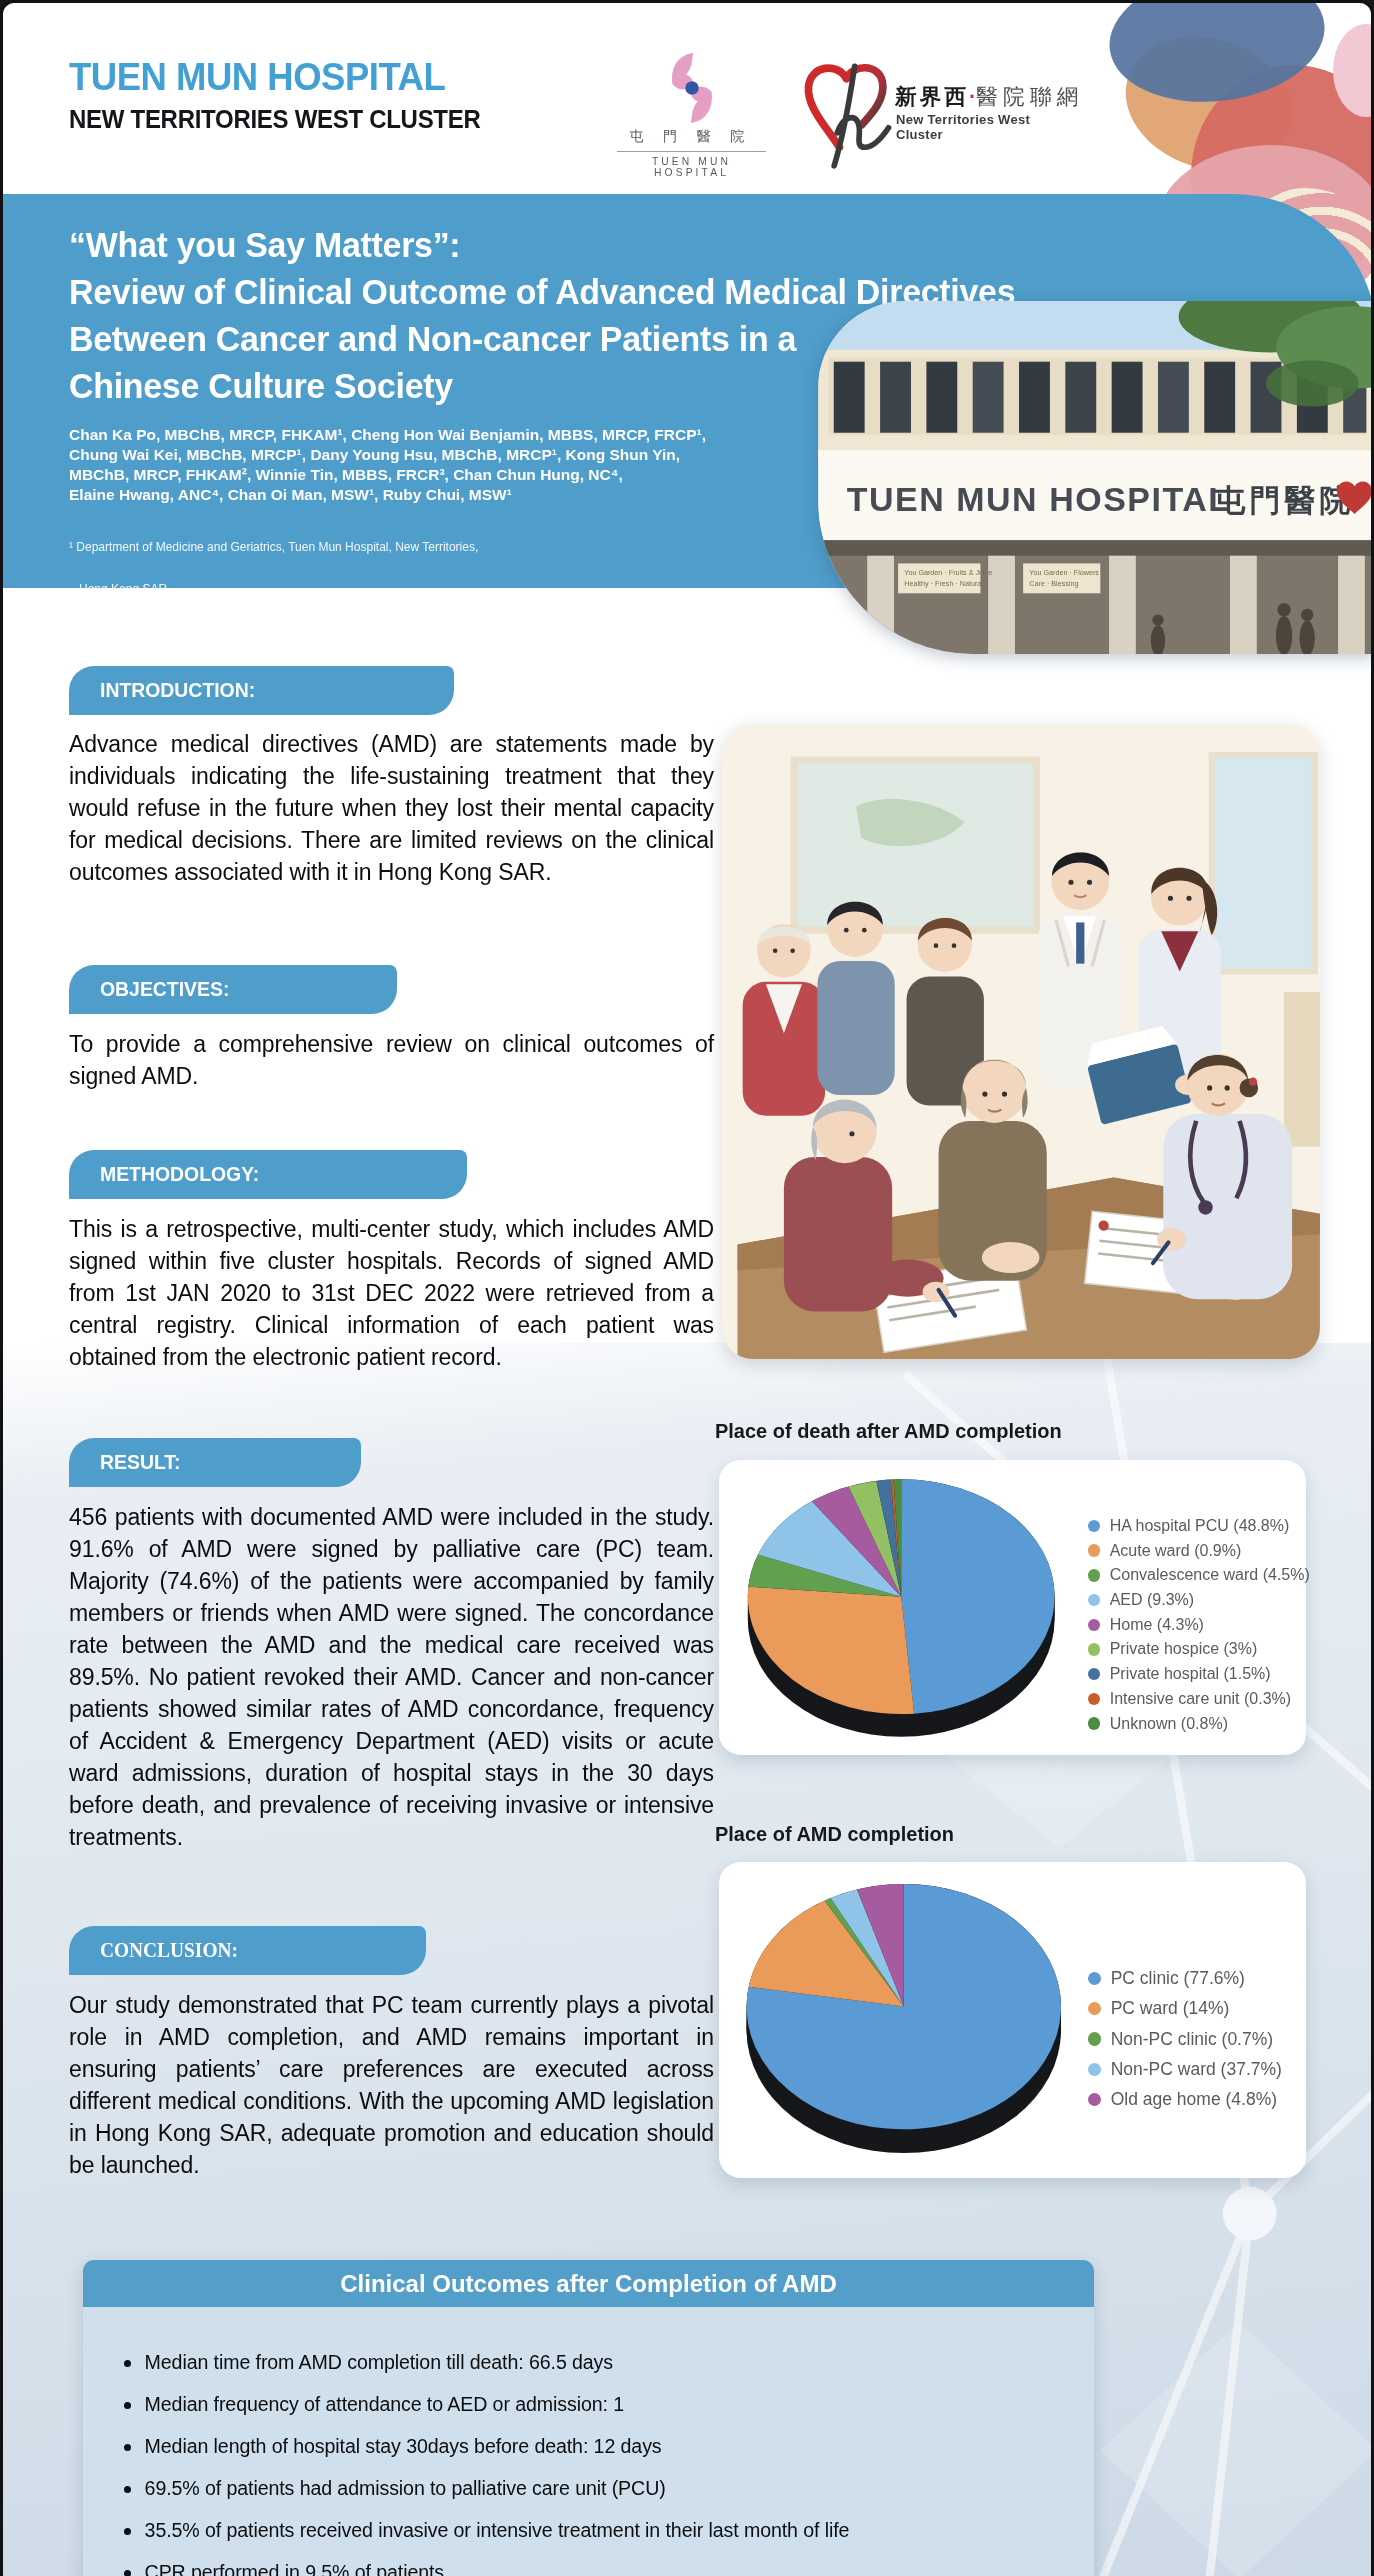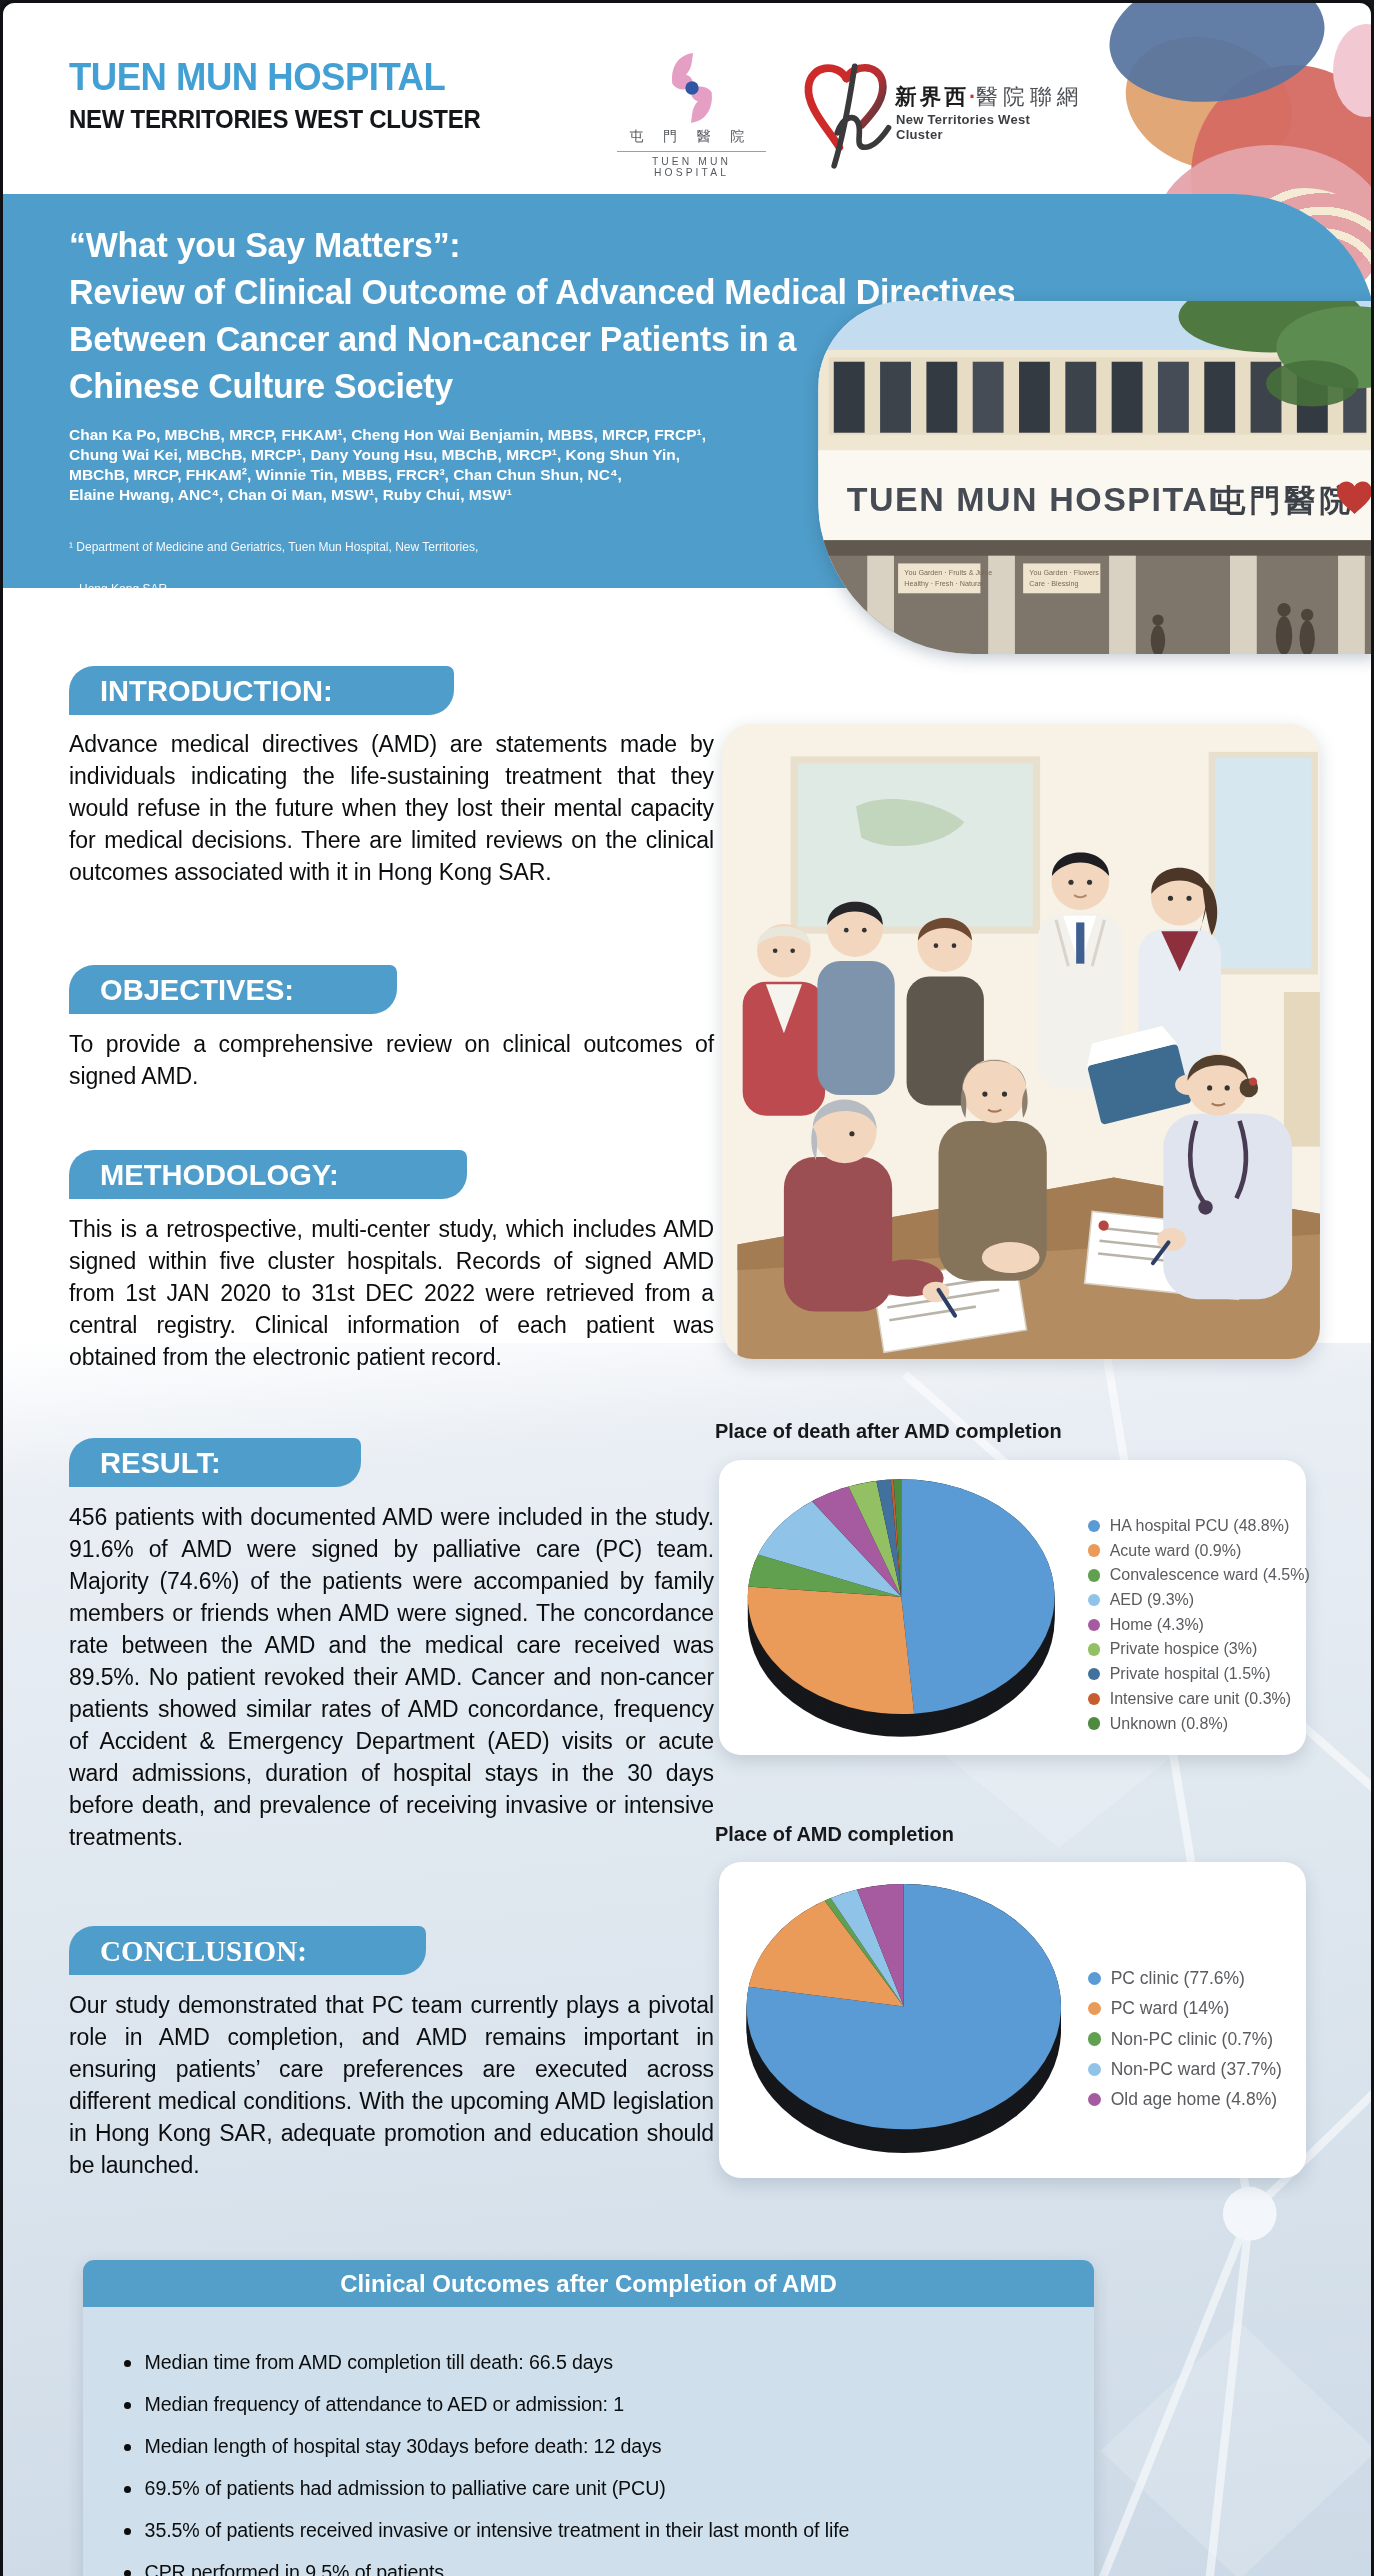--- a/index.html
+++ b/index.html
@@ -41,21 +41,21 @@
            white-space:nowrap;}
   .affils{position:absolute;left:66px;top:318px;font-size:12px;line-height:14px;font-weight:400;color:#f4fafd;
           white-space:pre;}
 
   
   .photo{position:absolute;left:815px;top:298px;width:559px;height:353px;border-radius:88px 0 0 155px;
          overflow:hidden;box-shadow:0 4.1px 15.5px rgba(30,60,90,.25);}
 
   
   .banner{position:absolute;left:66px;height:49px;background:#4f9dca;color:#fff;display:flex;align-items:center;
-          padding-left:31px;font-size:30px;font-weight:800;letter-spacing:0;border-radius:25px 7.2px 25px 0;
+          padding-left:31px;font-size:20px;font-weight:800;letter-spacing:0;border-radius:25px 7.2px 25px 0;
           transform-origin:left;}
   .banner span{transform:scaleX(.97);display:inline-block;transform-origin:left;}
   .para{position:absolute;left:66px;width:645px;font-size:23px;line-height:32px;text-align:justify;
         color:#0c0d0f;letter-spacing:-0.1px;}
 
   
   .illu{position:absolute;left:719px;top:721px;width:598px;height:635px;border-radius:31px;overflow:hidden;
         background:#f8f2e8;box-shadow:0 5.2px 18.5px rgba(40,60,80,.18);}
 
   
@@ -133,21 +133,21 @@
     <div class="carve"></div>
     <div class="title">
       <div>“What you Say Matters”:</div>
       <div>Review of Clinical Outcome of Advanced Medical Directives</div>
       <div>Between Cancer and Non-cancer Patients in a</div>
       <div>Chinese Culture Society</div>
     </div>
     <div class="authors">
       <div>Chan Ka Po, MBChB, MRCP, FHKAM¹, Cheng Hon Wai Benjamin, MBBS, MRCP, FRCP¹,</div>
       <div>Chung Wai Kei, MBChB, MRCP¹, Dany Young Hsu, MBChB, MRCP¹, Kong Shun Yin,</div>
-      <div>MBChB, MRCP, FHKAM², Winnie Tin, MBBS, FRCR³, Chan Chun Shun, NC⁴,</div>
+      <div>MBChB, MRCP, FHKAM², Winnie Tin, MBBS, FRCR³, Chan Chun Hung, NC⁴,</div>
       <div>Elaine Hwang, ANC⁴, Chan Oi Man, MSW¹, Ruby Chui, MSW¹</div>
     </div>
     <div class="affils">
       <div>¹ Department of Medicine and Geriatrics, Tuen Mun Hospital, New Territories,</div>
       <div>   Hong Kong SAR</div>
       
       
       
     </div>
   </div>

